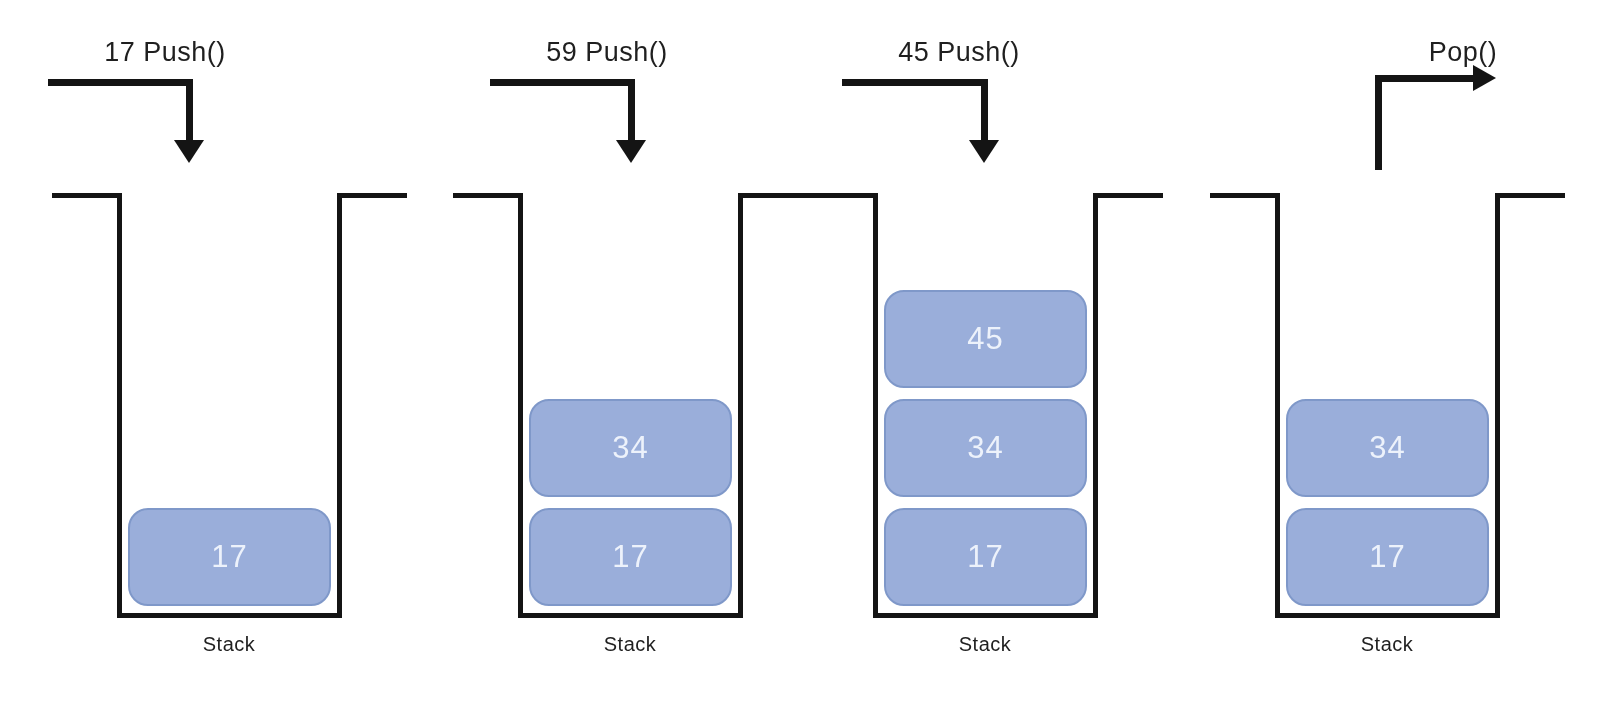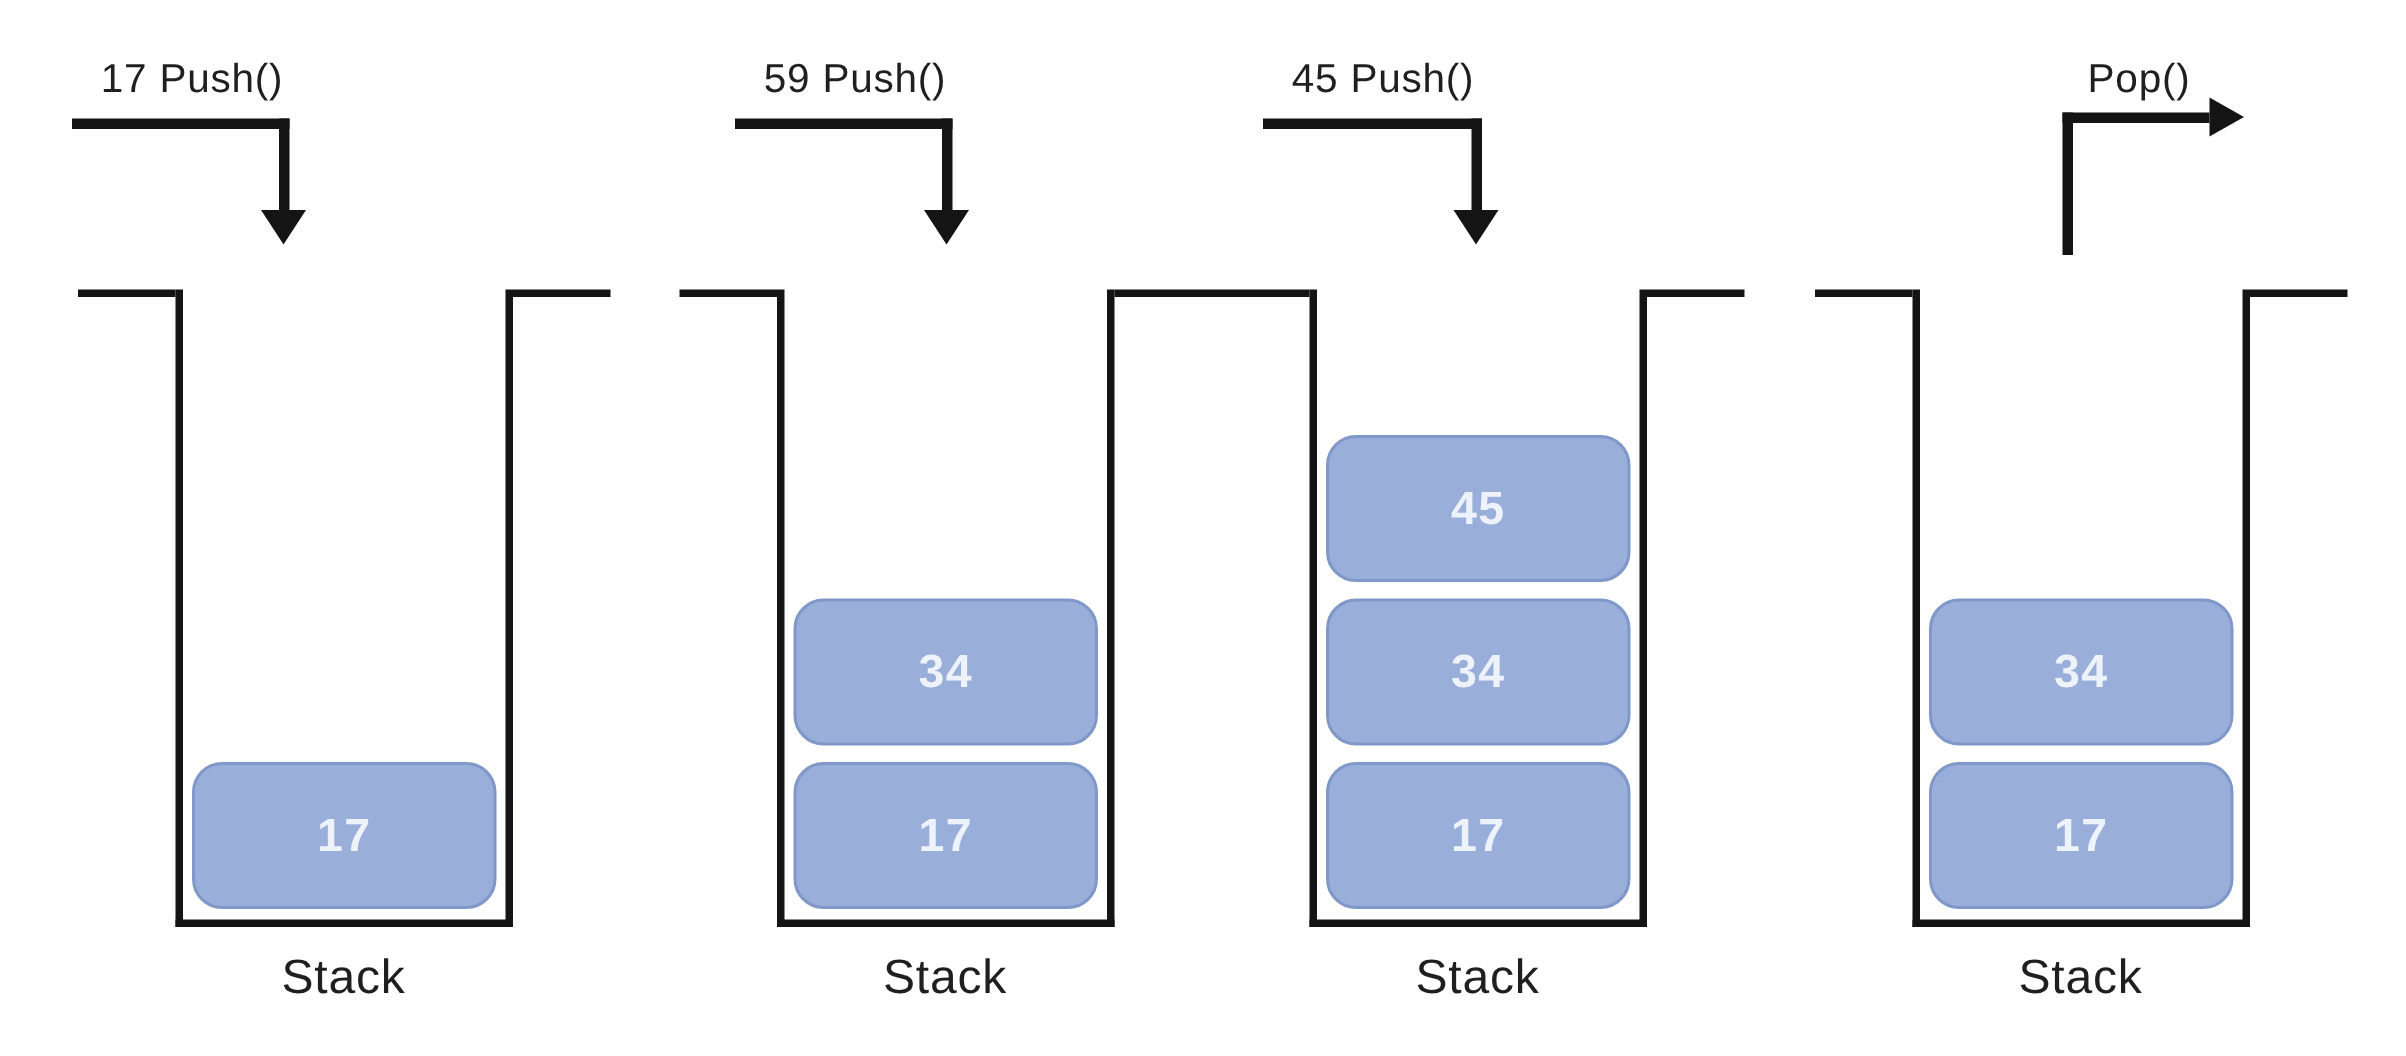--- a/index.html
+++ b/index.html
@@ -17,21 +17,21 @@
     background:var(--background);
     font-family:"Liberation Sans","DejaVu Sans",sans-serif;
     overflow:hidden;
   }
   .panel{position:absolute;top:0;width:401px;height:704px;}
   .p1{left:0;} .p2{left:401px;} .p3{left:772px;} .p4{left:1203px;}
 
   .op-label{
     position:absolute;top:36px;transform:translateX(-50%);
     font-size:27px;line-height:32px;color:var(--label-text);
-    white-space:nowrap;letter-spacing:0.5px;
+    white-space:nowrap;letter-spacing:0.5px;margin-left:37px;
   }
 
   .hline,.vline,.lip{position:absolute;background:var(--line);}
   .hline{top:79px;height:7px;}
   .vline{top:79px;width:7px;height:62px;}
   .head-down{
     position:absolute;top:140px;width:0;height:0;
     border-left:15px solid transparent;border-right:15px solid transparent;
     border-top:23px solid var(--line);
   }
@@ -51,26 +51,26 @@
   }
   .lip{top:193px;width:65px;height:5px;}
 
   .item{
     width:203px;height:98px;flex:0 0 98px;
     border-radius:20px;
     background:var(--box-fill);
     border:2px solid var(--box-border);
     color:var(--box-text);
     display:flex;align-items:center;justify-content:center;
-    font-size:31px;font-weight:700;letter-spacing:1px;
+    font-size:31px;font-weight:400;letter-spacing:1px;
   }
 
   .caption{
     position:absolute;top:633px;transform:translateX(-50%);
-    font-size:32px;color:var(--label-text);font-weight:500;letter-spacing:0.5px;
+    font-size:20px;color:var(--label-text);font-weight:500;letter-spacing:0.5px;
     white-space:nowrap;
     text-align:center;
   }
 </style>
 </head>
 <body>
 
 <div class="panel p1">
   <div class="op-label" style="left:128px">17 Push()</div>
   <div>

